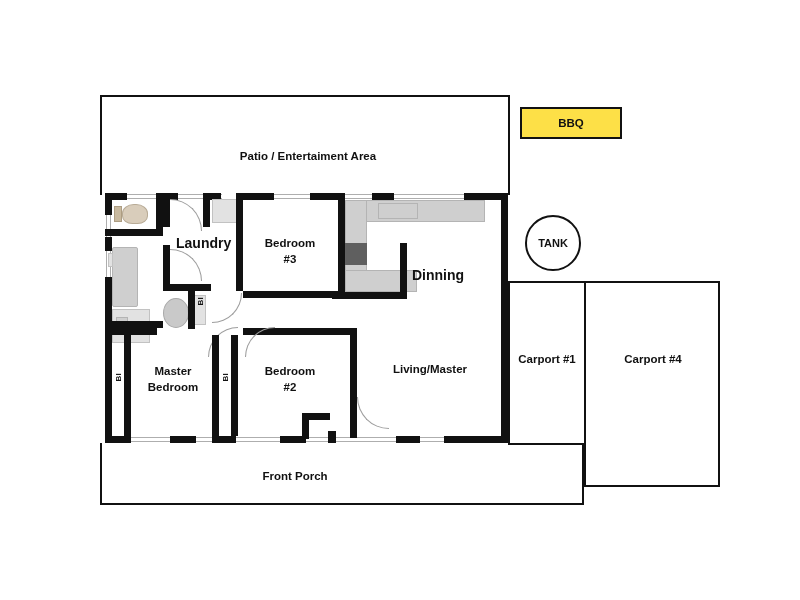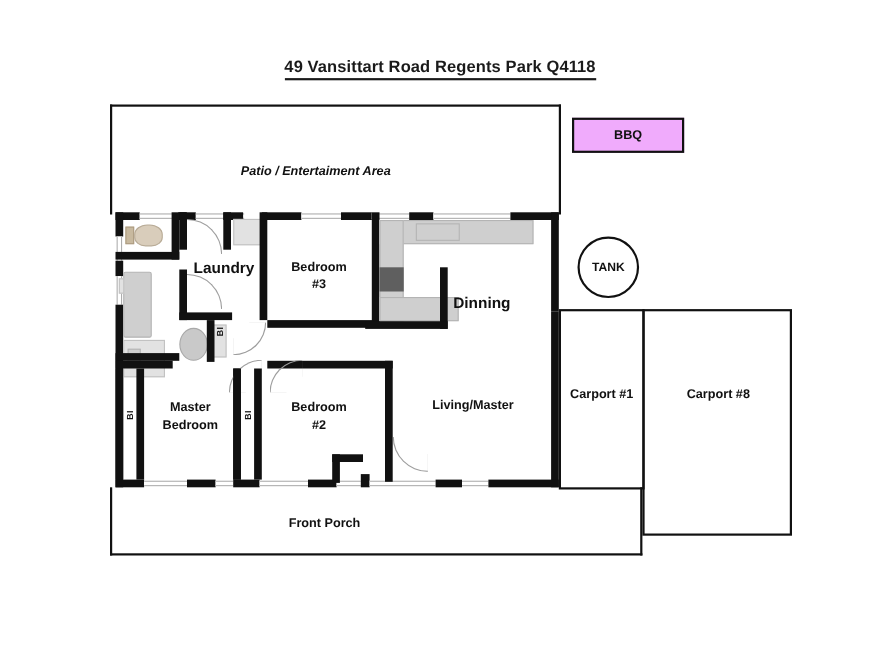--- a/index.html
+++ b/index.html
@@ -66,21 +66,21 @@
 
   
   .tank{
     position:absolute;border:2.5px solid #111;border-radius:50%;
     display:flex;align-items:center;justify-content:center;
     font-size:11px;font-weight:bold;color:#111;background:#fff;
   }
 
   
   .bbq{
-    position:absolute;border:2.5px solid #111;background:#f0abfc;
+    position:absolute;border:2.5px solid #111;background:#fde047;
     display:flex;align-items:center;justify-content:center;
     font-size:11.5px;font-weight:bold;color:#111;
   }
 
   
   .wc-seat{position:absolute;background:#d9cdbb;border:1px solid #b8ab96;border-radius:46% 46% 40% 40%;box-sizing:border-box;}
   .wc-cist{position:absolute;background:#c8b99f;border:1px solid #ad9d82;box-sizing:border-box;}
 
   
   .basin{position:absolute;background:#c9c9c9;border:1px solid #a9a9a9;border-radius:50%;box-sizing:border-box;}
@@ -96,26 +96,25 @@
     pointer-events:none;
     user-select:none;
   }
   .watermark .reg{font-size:20px;vertical-align:super;letter-spacing:0;}
 </style>
 </head>
 <body>
 
 <div id="page">
 
-  <div class="title"><span>49 Vansittart Road Regents Park Q4118</span></div>
 
   <div id="plan">
 
     <div class="outline" style="left:0px;top:0px;width:410px;height:100px;border-bottom:none;"></div>
-    <div class="lbl-c" style="left:187px;top:55px;font-style:italic;">
+    <div class="lbl-c" style="left:208px;top:55px;">
       <span>Patio / Entertaiment Area</span>
     </div>
 
     <div class="bbq" style="left:420px;top:12px;width:98px;height:28px;">
       <span>BBQ</span>
     </div>
 
     <div class="tank" style="left:425px;top:120px;width:52px;height:52px;align-items:center;">
       <span>TANK</span>
     </div>
@@ -125,21 +124,21 @@
       <span>Front Porch</span>
     </div>
 
     <div class="outline-thin" style="left:408px;top:186px;width:78px;height:164px;"></div>
     <div class="lbl-c" style="left:447px;top:258px;">
       <span>Carport #1</span>
     </div>
 
     <div class="outline-thin" style="left:484px;top:186px;width:136px;height:206px;"></div>
     <div class="lbl-c" style="left:553px;top:258px;">
-      <span>Carport #8</span>
+      <span>Carport #4</span>
     </div>
 
     <div class="wall" style="left:5px;top:98px;width:22px;height:7px;"></div>
     <div class="win" style="left:27px;top:99px;width:36px;height:5px;"></div>
     <div class="wall" style="left:63px;top:98px;width:15px;height:7px;"></div>
     <div class="win" style="left:78px;top:99px;width:44px;height:5px;"></div>
     <div class="wall" style="left:62px;top:98px;width:7px;height:7px;"></div>
     <div class="wall" style="left:103px;top:98px;width:18px;height:7px;"></div>
     <div class="fix-l" style="left:112px;top:104px;width:26px;height:24px;"></div>
     <div class="wall" style="left:138px;top:98px;width:36px;height:7px;"></div>

